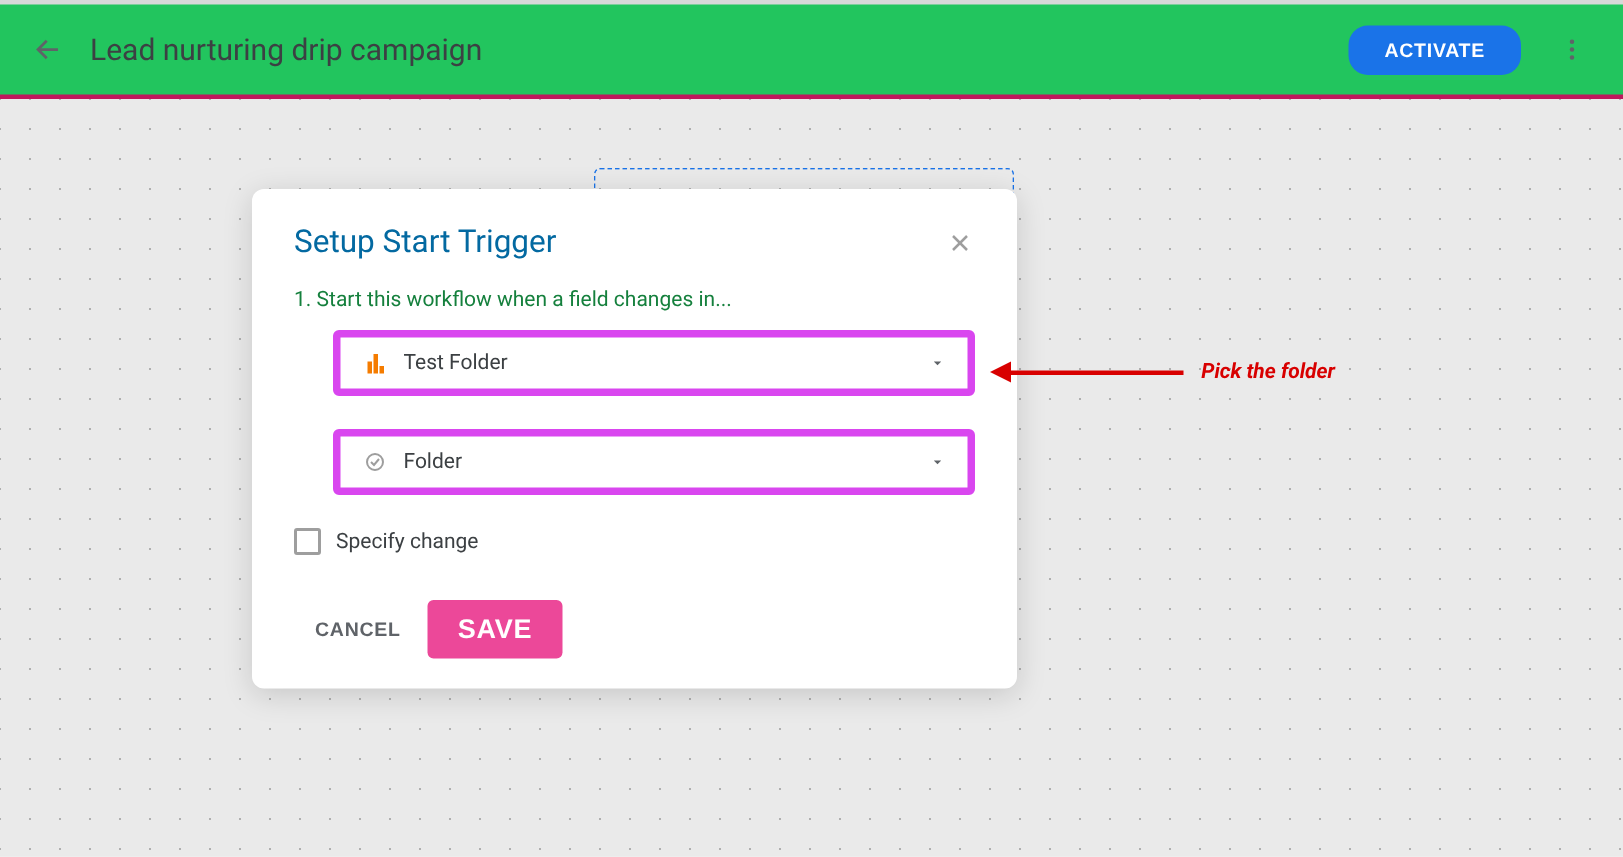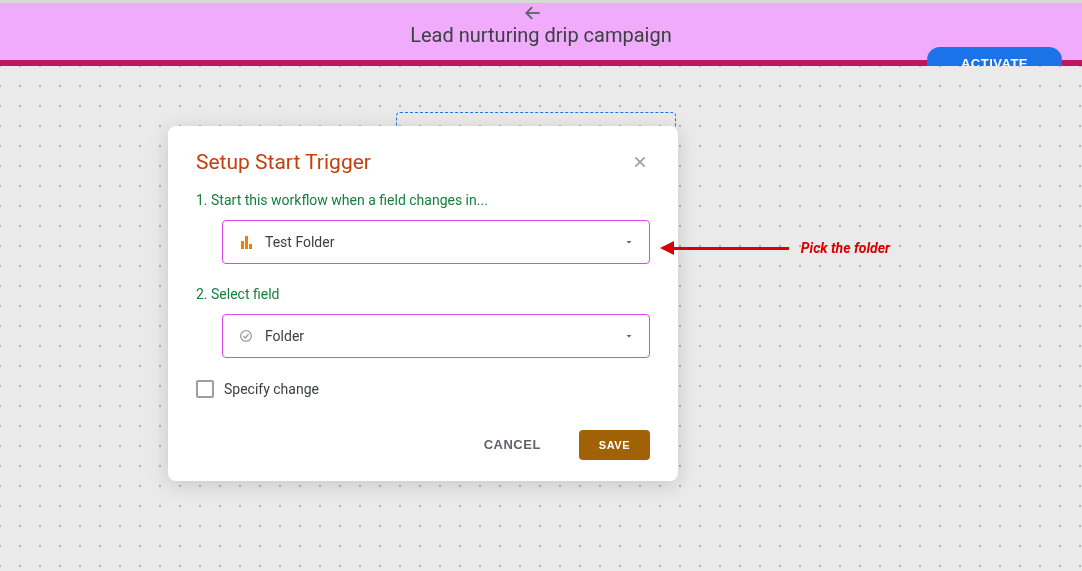--- a/index.html
+++ b/index.html
@@ -6,49 +6,48 @@
     body {
       font-family: -apple-system, BlinkMacSystemFont, "Segoe UI", Roboto, Arial, sans-serif;
       background: #f5f5f5;
       width: 1082px;
       height: 571px;
       overflow: hidden;
       position: relative;
     }
     .top-bar {
       height: 66px;
-      background: #f0abfc;
+      background: #22c55e;
       border-top: 3px solid #d8d8d8;
-      border-bottom: 6px solid #be185d;
+      border-bottom: 3px solid #be185d;
       display: flex;
       align-items: center;
       padding: 0 20px;
       position: relative;
-      flex-direction: column;
     }
     .back-arrow {
       width: 24px;
       height: 24px;
       display: flex;
       align-items: center;
       justify-content: center;
       margin-right: 16px;
       color: #5f6368;
     }
     .page-title {
       font-size: 20px;
       font-weight: 400;
       color: #3c4043;
     }
     .activate-btn {
       margin-left: auto;
       background: #1a73e8;
       color: #fff;
       border: none;
-      padding: 9px 34px;
+      padding: 9px 24px;
       font-size: 13px;
       font-weight: 600;
       letter-spacing: 0.5px;
       border-radius: 13px;
       cursor: pointer;
     }
     .more-menu {
       margin-left: 20px;
       width: 28px;
       height: 28px;
@@ -87,40 +86,40 @@
     }
     .modal-header {
       display: flex;
       align-items: center;
       justify-content: space-between;
       margin-bottom: 18px;
     }
     .modal-title {
       font-size: 21px;
       font-weight: 400;
-      color: #c2410c;
+      color: #0369a1;
     }
     .close-icon {
       color: #9e9e9e;
       cursor: pointer;
       width: 20px;
       height: 20px;
       display: flex;
       align-items: center;
       justify-content: center;
     }
     .section-label {
       font-size: 14px;
       color: #15803d;
       margin-bottom: 12px;
     }
     .dropdown {
       display: flex;
       align-items: center;
-      border: 1px solid #d946ef;
+      border: 5px solid #d946ef;
       border-radius: 4px;
       height: 44px;
       padding: 0 14px;
       margin-bottom: 22px;
       cursor: pointer;
       margin-left: 26px;
     }
     .dropdown .dd-icon {
       width: 18px;
       height: 18px;
@@ -155,40 +154,39 @@
     .checkbox.checked {
       background: #1a73e8;
       border-color: #1a73e8;
     }
     .checkbox-label {
       font-size: 14px;
       color: #3c4043;
     }
     .modal-footer {
       display: flex;
-      justify-content: flex-end;
-      align-items: center;
-      gap: 24px;
+      align-items: center;
+      gap: 4px;
       margin-top: 30px;
     }
     .cancel-btn {
       background: transparent;
       border: none;
       color: #5f6368;
       font-size: 13px;
       font-weight: 600;
       letter-spacing: 0.5px;
       padding: 9px 14px;
       cursor: pointer;
     }
     .save-btn {
-      background: #a16207;
+      background: #ec4899;
       border: none;
       color: #fff;
-      font-size: 11px;
+      font-size: 18px;
       font-weight: 600;
       letter-spacing: 0.5px;
       padding: 9px 20px;
       border-radius: 4px;
       cursor: pointer;
     }
     .annotation {
       position: absolute;
       display: flex;
       align-items: center;
@@ -269,21 +267,20 @@
           <span style="height:13px;"></span>
           <span style="height:5px;"></span>
         </div>
       </div>
       <div class="dd-text">Test Folder</div>
       <svg class="chevron-down" width="12" height="12" viewBox="0 0 24 24" fill="currentColor">
         <path d="M7 10l5 5 5-5z"></path>
       </svg>
     </div>
 
-    <div class="section-label">2. Select field</div>
     <div class="dropdown">
       <div class="dd-icon">
         <svg width="16" height="16" viewBox="0 0 24 24" fill="none" stroke="#9e9e9e" stroke-width="2">
           <circle cx="12" cy="12" r="8"></circle>
           <polyline points="8 12 11 15 16 9" fill="none"></polyline>
         </svg>
       </div>
       <div class="dd-text">Folder</div>
       <svg class="chevron-down" width="12" height="12" viewBox="0 0 24 24" fill="currentColor">
         <path d="M7 10l5 5 5-5z"></path>

